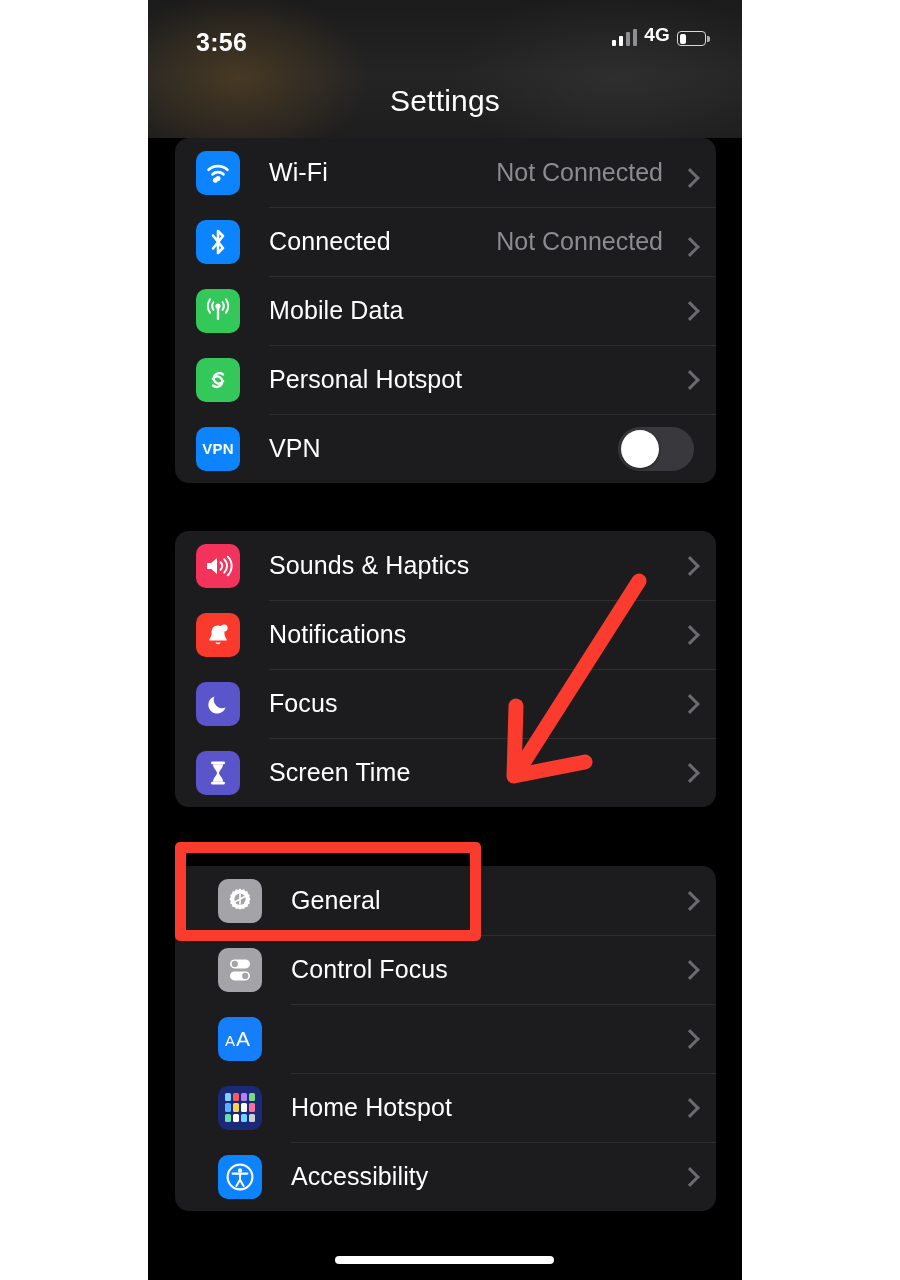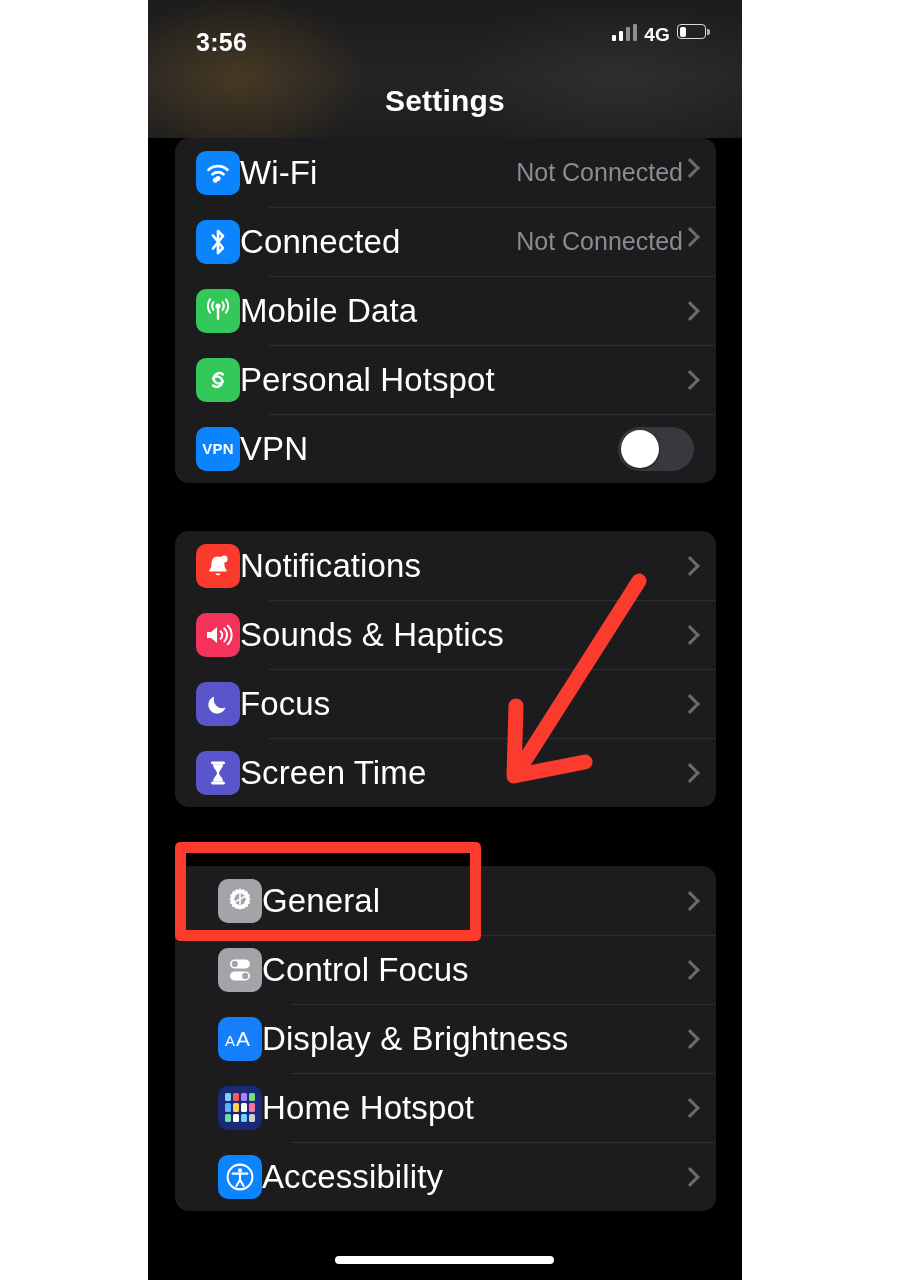--- a/index.html
+++ b/index.html
@@ -29,21 +29,21 @@
     z-index:6;
   }
   .status-time {
     position:absolute; left:48px; top:28px;
     color:#ffffff;
     font-size:25px; font-weight:bold;
     letter-spacing:0.3px;
   }
   .status-right {
     position:absolute; right:36px; top:24px;
-    display:flex; align-items:flex-start; gap:7px;
+    display:flex; align-items:flex-end; gap:7px;
   }
   .signal-bars { display:flex; align-items:flex-end; gap:2.5px; height:17px; }
   .signal-bars i { width:4.5px; display:block; border-radius:1px; background:#ffffff; }
   .signal-bars i:nth-child(1){ height:6px; }
   .signal-bars i:nth-child(2){ height:10px; }
   .signal-bars i:nth-child(3){ height:14px; background:#8e8e93; }
   .signal-bars i:nth-child(4){ height:17px; background:#8e8e93; }
   .net-label { color:#ffffff; font-size:19px; font-weight:bold; letter-spacing:0.2px; }
   .battery {
     position:relative;
@@ -67,21 +67,21 @@
     background:
       radial-gradient(180px 120px at 90px 78px, rgba(120,86,36,0.42), rgba(0,0,0,0) 72%),
       radial-gradient(220px 120px at 470px 80px, rgba(70,70,74,0.30), rgba(0,0,0,0) 75%),
       linear-gradient(180deg,#1b1b1b 0%, #242424 55%, #1e1e1e 100%);
     z-index:5;
   }
   .nav-title {
     position:absolute; left:0; right:0; top:84px;
     text-align:center;
     color:#ffffff;
-    font-size:30px; font-weight:bold;
+    font-size:30px; font-weight:normal;
     letter-spacing:0.2px;
   }
 
   
   .content {
     position:absolute; left:0; top:0;
     width:594px; height:1280px;
   }
   .group {
     position:absolute;
@@ -108,28 +108,29 @@
   .row-icon {
     width:44px; height:44px;
     border-radius:10px;
     flex:0 0 44px;
     display:flex; align-items:center; justify-content:center;
     position:relative;
     overflow:hidden;
   }
   .row-icon svg { display:block; }
   .row-label {
+    margin-left:29px;
     color:#ffffff;
-    font-size:33px;
+    font-size:25px;
     letter-spacing:0.1px;
     white-space:nowrap;
   }
   .row-right {
     margin-left:auto;
-    display:flex; align-items:flex-start; gap:0;
+    display:flex; align-items:flex-end; gap:20px;
   }
   .row-value {
     color:#8b8b90;
     font-size:25px;
     white-space:nowrap;
   }
   .chevron {
     width:11px; height:19px;
     flex:0 0 11px;
     position:relative;
@@ -290,43 +291,43 @@
               <div class="knob"></div>
             </div>
           </div>
         </div>
 
       </div>
 
       <div class="group" id="group-notifications">
 
         <div class="row">
-          <div class="row-icon ic-notif">
-            <svg width="28" height="28" viewBox="0 0 28 28">
-              <path d="M14 4.5c-4 0-6.4 2.8-6.4 6.6 0 4.6-1.4 6-2.2 7.1-.4.6 0 1.4.8 1.4h15.6c.8 0 1.2-.8.8-1.4-.8-1.1-2.2-2.5-2.2-7.1 0-3.8-2.4-6.6-6.4-6.6Z" fill="#fff"></path>
-              <path d="M11.4 21.4a2.7 2.7 0 0 0 5.2 0Z" fill="#fff"></path>
-              <circle cx="20.2" cy="7" r="3.4" fill="#fff"></circle>
-            </svg>
-          </div>
-          <div class="row-label">Notifications</div>
-          <div class="row-right">
-            <div class="chevron"></div>
-          </div>
-        </div>
-
-        <div class="row">
           <div class="row-icon ic-sounds">
             <svg width="30" height="26" viewBox="0 0 30 26">
               <path d="M4 10h4.2L14 5v16l-5.8-5H4Z" fill="#fff"></path>
               <path d="M17.6 9.2a5.2 5.2 0 0 1 0 7.6" stroke="#fff" stroke-width="2" fill="none" stroke-linecap="round"></path>
               <path d="M21.2 6.4a9.2 9.2 0 0 1 0 13.2" stroke="#fff" stroke-width="2" fill="none" stroke-linecap="round"></path>
               <path d="M24.8 3.8a13 13 0 0 1 0 18.4" stroke="#fff" stroke-width="2" fill="none" stroke-linecap="round"></path>
             </svg>
           </div>
           <div class="row-label">Sounds &amp; Haptics</div>
+          <div class="row-right">
+            <div class="chevron"></div>
+          </div>
+        </div>
+
+        <div class="row">
+          <div class="row-icon ic-notif">
+            <svg width="28" height="28" viewBox="0 0 28 28">
+              <path d="M14 4.5c-4 0-6.4 2.8-6.4 6.6 0 4.6-1.4 6-2.2 7.1-.4.6 0 1.4.8 1.4h15.6c.8 0 1.2-.8.8-1.4-.8-1.1-2.2-2.5-2.2-7.1 0-3.8-2.4-6.6-6.4-6.6Z" fill="#fff"></path>
+              <path d="M11.4 21.4a2.7 2.7 0 0 0 5.2 0Z" fill="#fff"></path>
+              <circle cx="20.2" cy="7" r="3.4" fill="#fff"></circle>
+            </svg>
+          </div>
+          <div class="row-label">Notifications</div>
           <div class="row-right">
             <div class="chevron"></div>
           </div>
         </div>
 
         <div class="row">
           <div class="row-icon ic-focus">
             <svg width="26" height="26" viewBox="0 0 26 26">
               <path d="M20.5 16.6A8.6 8.6 0 0 1 9.4 5.4 8.8 8.8 0 1 0 20.5 16.6Z" fill="#fff"></path>
             </svg>
@@ -386,21 +387,20 @@
           </div>
         </div>
 
         <div class="row">
           <div class="row-icon ic-display">
             <svg width="34" height="24" viewBox="0 0 34 24">
               <text x="2" y="19" font-family="Liberation Sans, sans-serif" font-size="15" fill="#fff">A</text>
               <text x="13" y="19" font-family="Liberation Sans, sans-serif" font-size="21" fill="#fff">A</text>
             </svg>
           </div>
-          <div class="row-label">Display &amp; Brightness</div>
           <div class="row-right">
             <div class="chevron"></div>
           </div>
         </div>
 
         <div class="row">
           <div class="row-icon ic-home">
             <div class="home-grid">
               <span style="background:#7fd0ff"></span>
                 <span style="background:#ff5a5a"></span>

